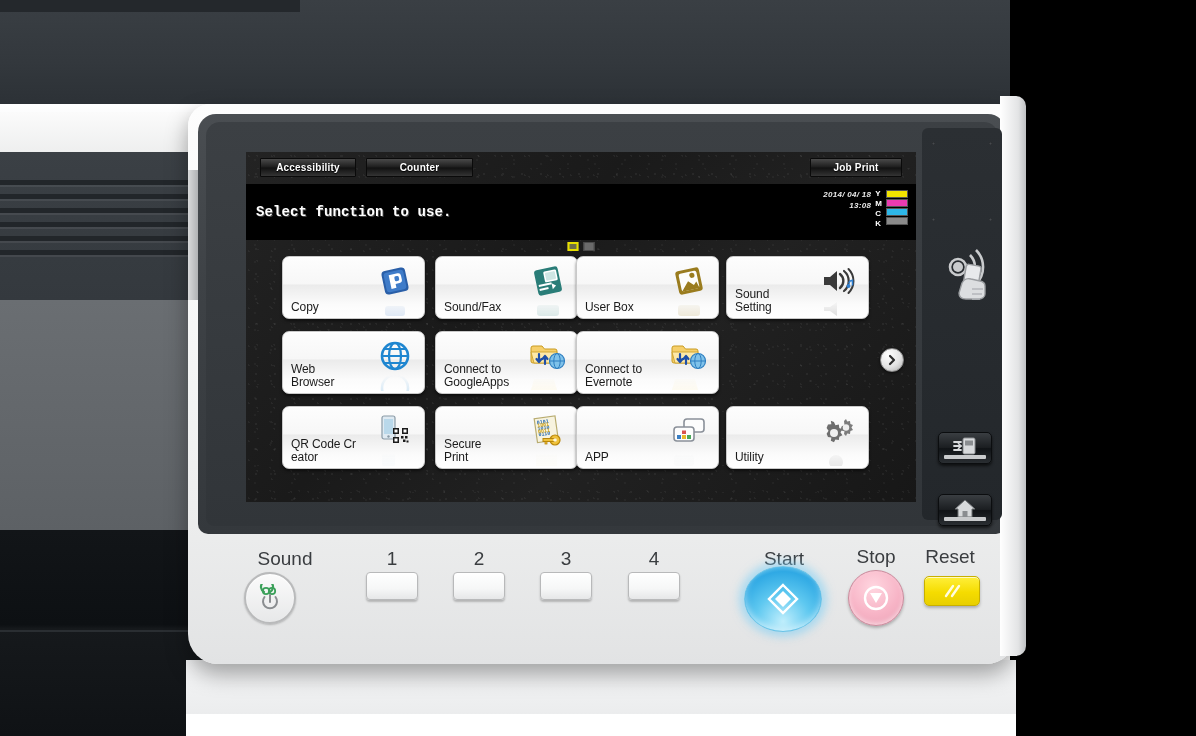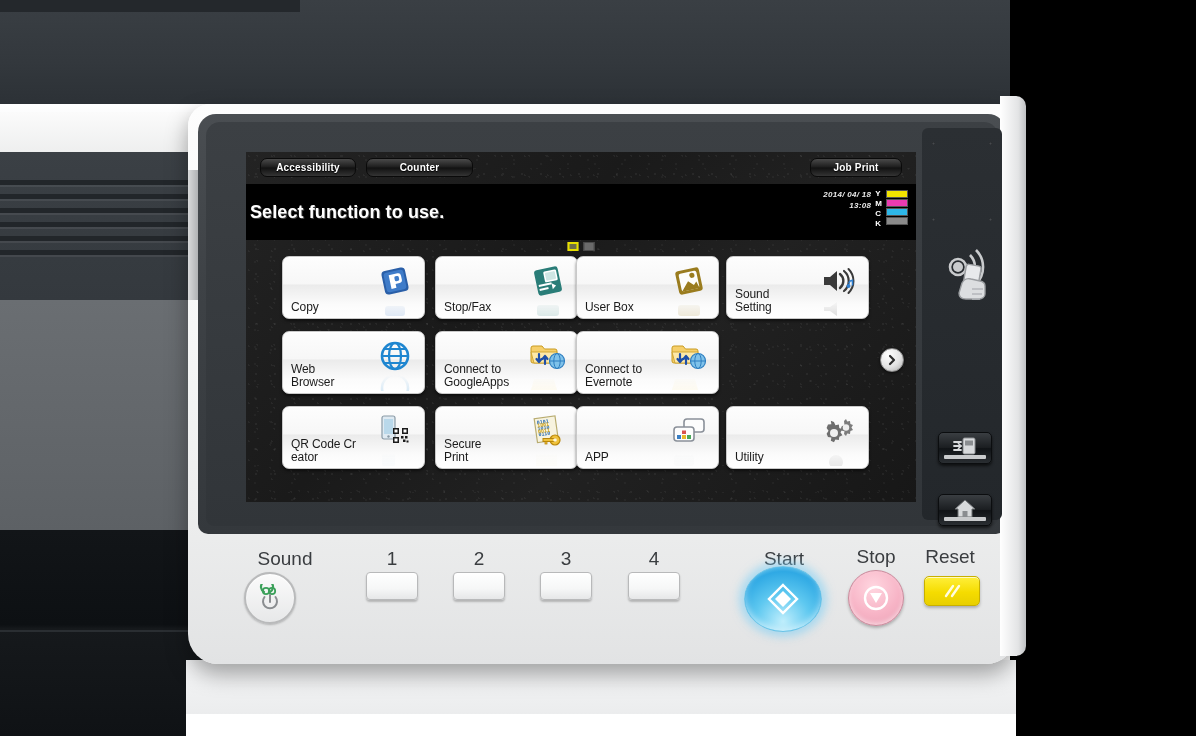--- a/index.html
+++ b/index.html
@@ -106,41 +106,42 @@
       radial-gradient(circle at 92% 39%, rgba(255,255,255,.04) 0 1px, transparent 1px),
       linear-gradient(135deg,#232323 0%,#1a1a1a 38%,#212121 62%,#171717 100%);
     background-size: 23px 19px, 31px 27px, 17px 21px, 29px 23px, 19px 25px, 37px 17px, 27px 31px, 100% 100%;
   }
 
   
   .topbar { position:absolute; left:0; top:0; width:100%; height:32px; }
   .tb-btn {
     position:absolute; top:6px; height:19px;
     background: linear-gradient(180deg,#4a4a4a 0%,#1d1d1d 48%,#111 52%,#343434 100%);
-    border-radius:7px;
+    border-radius:1px;
     border:1px solid #0a0a0a;
     color:#fff; font-size:10px; font-weight:bold;
     display:flex; align-items:center; justify-content:center;
     letter-spacing:.2px;
     text-shadow:0 1px 1px #000;
   }
   .tb-accessibility { left:14px; width:96px; }
   .tb-counter { left:120px; width:107px; }
   .tb-joblist { right:14px; width:92px; }
 
   
   .msgbar {
     position:absolute; left:0; top:32px; width:100%; height:56px;
     background:#000;
     display:flex; align-items:center;
   }
   .msg-text {
-    color:#fff; font-size:18px; font-weight:bold; margin-left:4px;
+    color:#fff; font-size:14px; font-weight:bold; margin-left:10px;
     letter-spacing:.1px;
     text-shadow: 1px 1px 0 #444;
+    font-family: Liberation Mono, monospace;
   }
   .msg-right { position:absolute; right:8px; top:5px; display:flex; align-items:flex-start; gap:4px; }
   .dt { text-align:right; color:#e8e8e8; font-size:8px; font-weight:bold; line-height:11px; letter-spacing:.3px;font-style:italic; }
   .ymck-letters { display:flex; flex-direction:column; color:#fff; font-size:8px; font-weight:bold; line-height:10px; }
   .ymck-bars { display:flex; flex-direction:column; gap:1px; padding-top:1px; }
   .tbar { width:22px; height:8px; border:1px solid #555; }
 
   
   .pagedots { position:absolute; left:50%; transform:translateX(-50%); top:90px; display:flex; gap:5px; }
   .pd { width:11px; height:9px; }
@@ -337,21 +338,21 @@
             </svg>
           </div>
           <div class="tile-reflect">
             <svg width="34" height="16" viewBox="0 0 34 16">
                 <rect x="7" y="0" width="20" height="10" rx="3" fill="#3f7cc9"></rect>
               </svg>
           </div>
         </div>
 
         <div class="tile c2">
-          <div class="tile-label">Stop/Fax</div>
+          <div class="tile-label">Sound/Fax</div>
           <div class="tile-icon">
             <svg width="34" height="34" viewBox="0 0 34 34">
               <g transform="rotate(-12 17 17)">
                 <rect x="5" y="4" width="24" height="26" rx="3" fill="#2a7d78"></rect>
                 <rect x="14" y="7" width="13" height="11" rx="1.5" fill="#ffffff"></rect>
                 <rect x="15.5" y="8.5" width="10" height="8" rx="1" fill="#cfe6e4"></rect>
                 <rect x="7" y="19" width="13" height="2" fill="#fff"></rect>
                 <rect x="7" y="23" width="9" height="2" fill="#fff"></rect>
                 <path d="M20 20l4 3-4 3z" fill="#fff"></path>
               </g>

